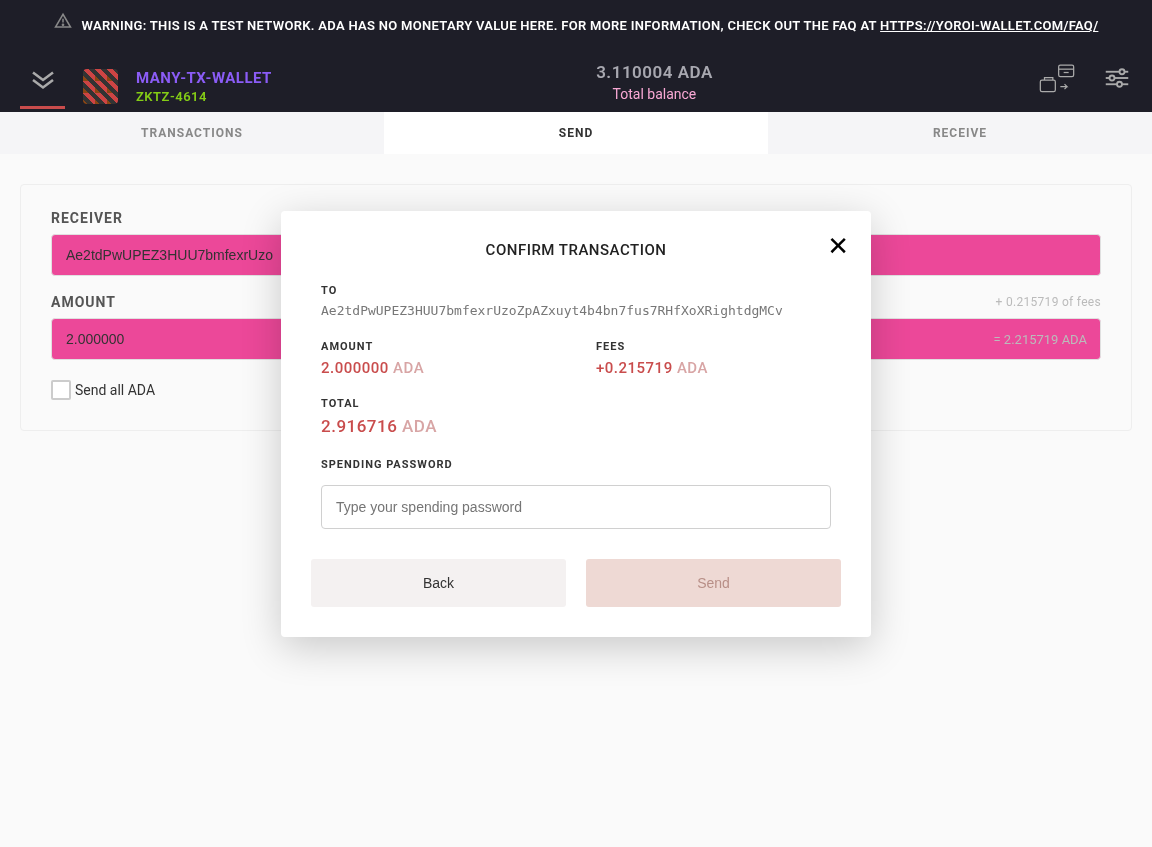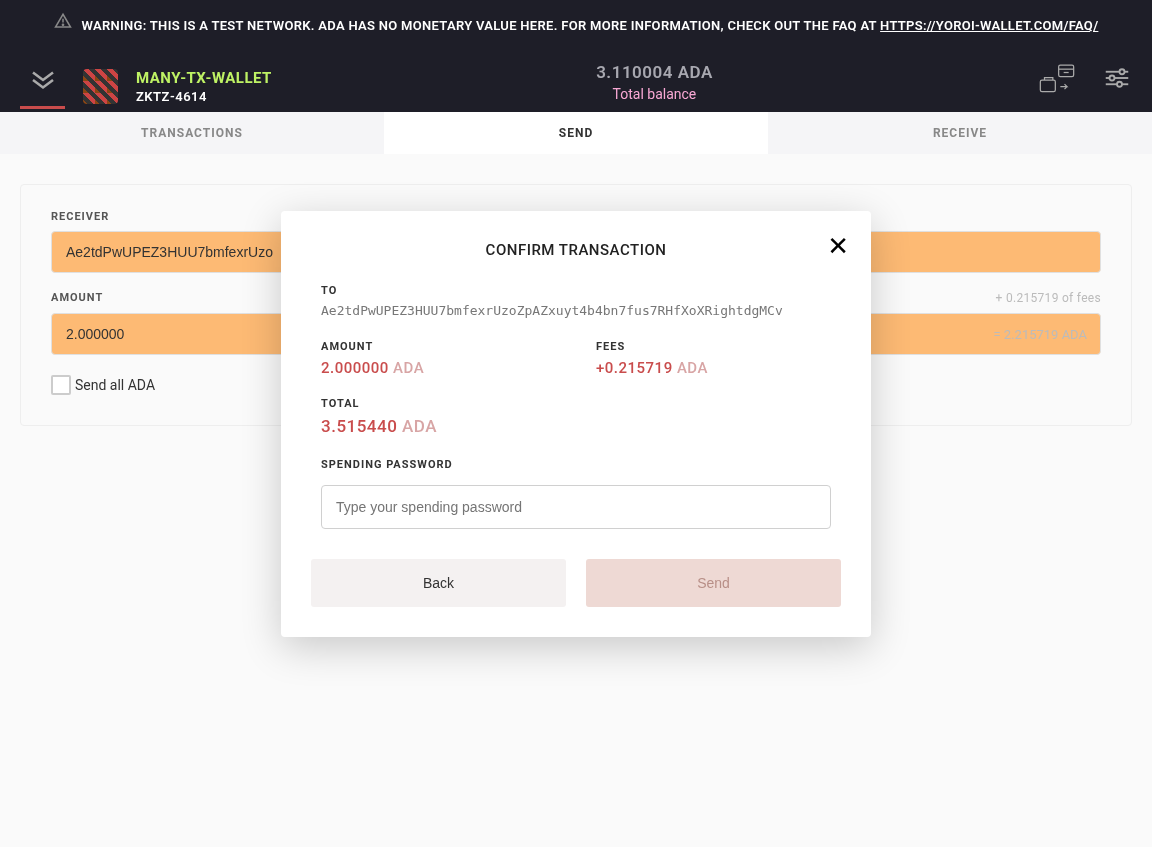--- a/index.html
+++ b/index.html
@@ -60,25 +60,25 @@
   .wallet-info {
     display: flex;
     flex-direction: column;
     gap: 2px;
     flex-shrink: 0;
   }
   .wallet-name {
     font-size: 15px;
     font-weight: 700;
     letter-spacing: 0.5px;
-    color: #bef264;
+    color: #8b5cf6;
   }
   .wallet-id {
     font-size: 13px;
-    color: #ffffff;
+    color: #84cc16;
     font-weight: 600;
     letter-spacing: 0.5px;
   }
   .balance-block {
     flex: 1;
     text-align: center;
     padding-bottom: 10px;
   }
   .balance-amount {
     font-size: 17px;
@@ -115,21 +115,21 @@
     color: #333;
   }
   .form-area {
     margin: 30px 20px;
     background: #fafafa;
     border: 1px solid #eee;
     border-radius: 4px;
     padding: 25px 30px 30px;
   }
   .field-label {
-    font-size: 11px;
+    font-size: 14px;
     font-weight: 700;
     letter-spacing: 1px;
     color: #555;
     margin-bottom: 8px;
   }
   .field-row {
     display: flex;
     justify-content: space-between;
     align-items: center;
     margin-bottom: 8px;
@@ -138,21 +138,21 @@
     font-size: 12px;
     color: #bbb;
     letter-spacing: 0.3px;
   }
   .text-input {
     width: 100%;
     padding: 12px 14px;
     border: 1px solid #e0e0e0;
     border-radius: 4px;
     font-size: 14px;
-    background: #fdba74;
+    background: #ec4899;
     color: #333;
     margin-bottom: 18px;
   }
   .amount-input-wrap {
     position: relative;
     margin-bottom: 20px;
   }
   .amount-suffix {
     position: absolute;
     right: 14px;
@@ -372,21 +372,21 @@
         <div class="modal-col">
           <div class="modal-label">FEES</div>
           <div class="modal-val">
             <span class="val-red">+0.215719</span><span class="val-faded"> ADA</span>
           </div>
         </div>
       </div>
 
       <div class="modal-label">TOTAL</div>
       <div class="modal-val" style="font-size:17px;margin-bottom:22px">
-        <span class="val-red">3.515440</span><span class="val-faded"> ADA</span>
+        <span class="val-red">2.916716</span><span class="val-faded"> ADA</span>
       </div>
 
       <div class="modal-label">SPENDING PASSWORD</div>
       <input type="password" class="modal-input" placeholder="Type your spending password" style="">
     </div>
 
     <div class="modal-buttons">
       <button class="btn btn-back">Back</button>
       <button class="btn btn-send">Send</button>
     </div>

